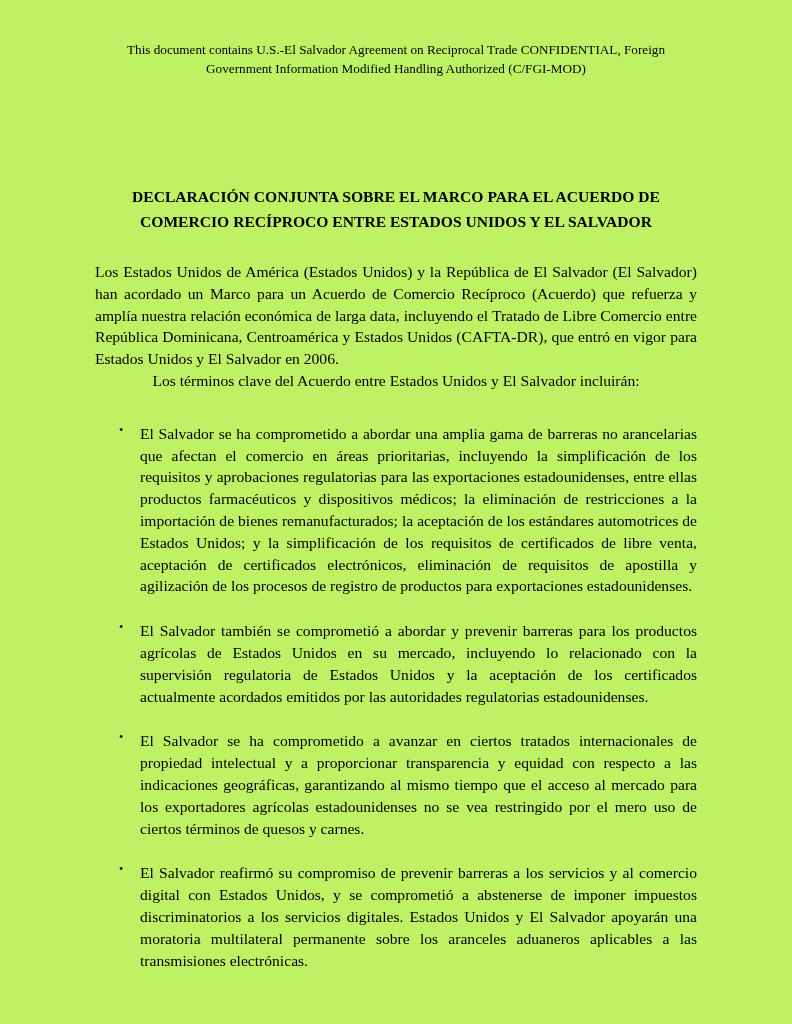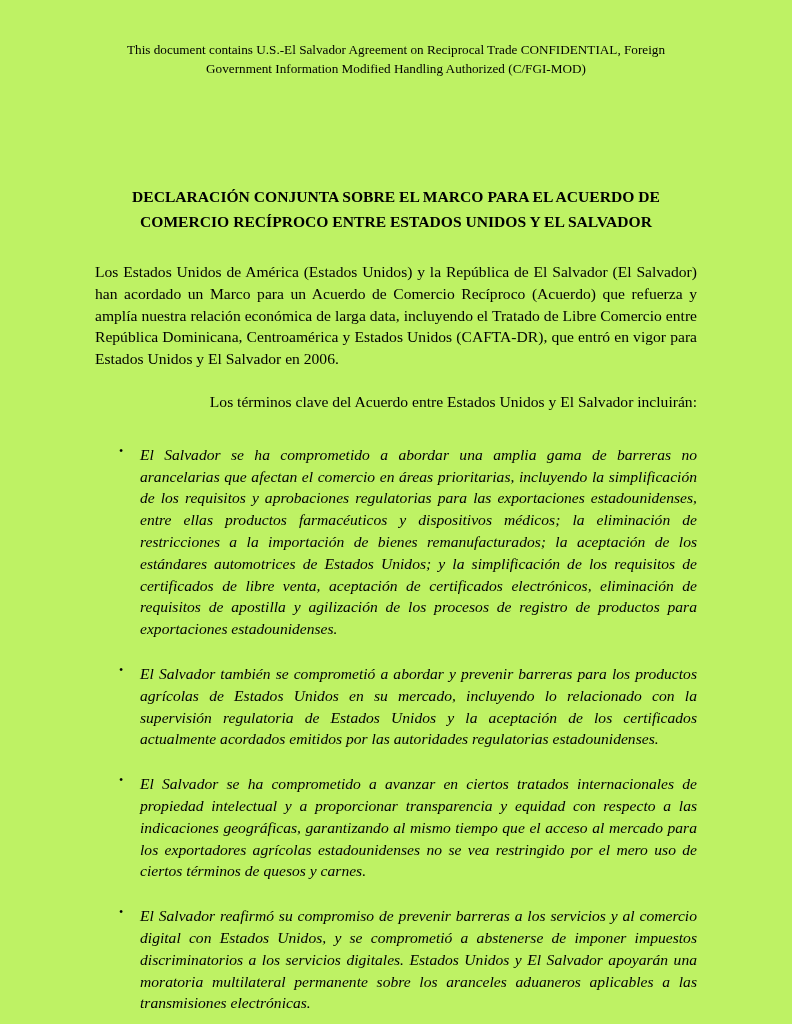--- a/index.html
+++ b/index.html
@@ -33,24 +33,23 @@
     font-weight: bold;
     line-height: 25px;
   }
   .body-para {
     margin-top: 27px;
     font-size: 15.6px;
     line-height: 21.8px;
     text-align: justify;
   }
   .list-intro {
-    margin-top: 21px;
     font-size: 15.6px;
     line-height: 21.8px;
-    text-align: right;
+    text-align: center;
   }
   ul.key-terms {
     list-style: none;
     margin-top: 31px;
   }
   ul.key-terms li {
     position: relative;
     padding-left: 45px;
     margin-bottom: 23px;
     font-size: 15.6px;
@@ -58,21 +57,20 @@
   }
   .bullet-glyph {
     position: absolute;
     left: 24px;
     top: -3px;
     font-size: 12px;
   }
   .bullet-text {
     display: block;
     text-align: justify;
-    font-style: italic;
   }
   b { font-weight: normal; }
 </style>
 </head>
 <body>
 
 <div class="page">
 
   <p class="classification">This document contains U.S.-El Salvador Agreement on Reciprocal Trade CONFIDENTIAL, Foreign Government Information Modified Handling Authorized (C/FGI-MOD)</p>
 

